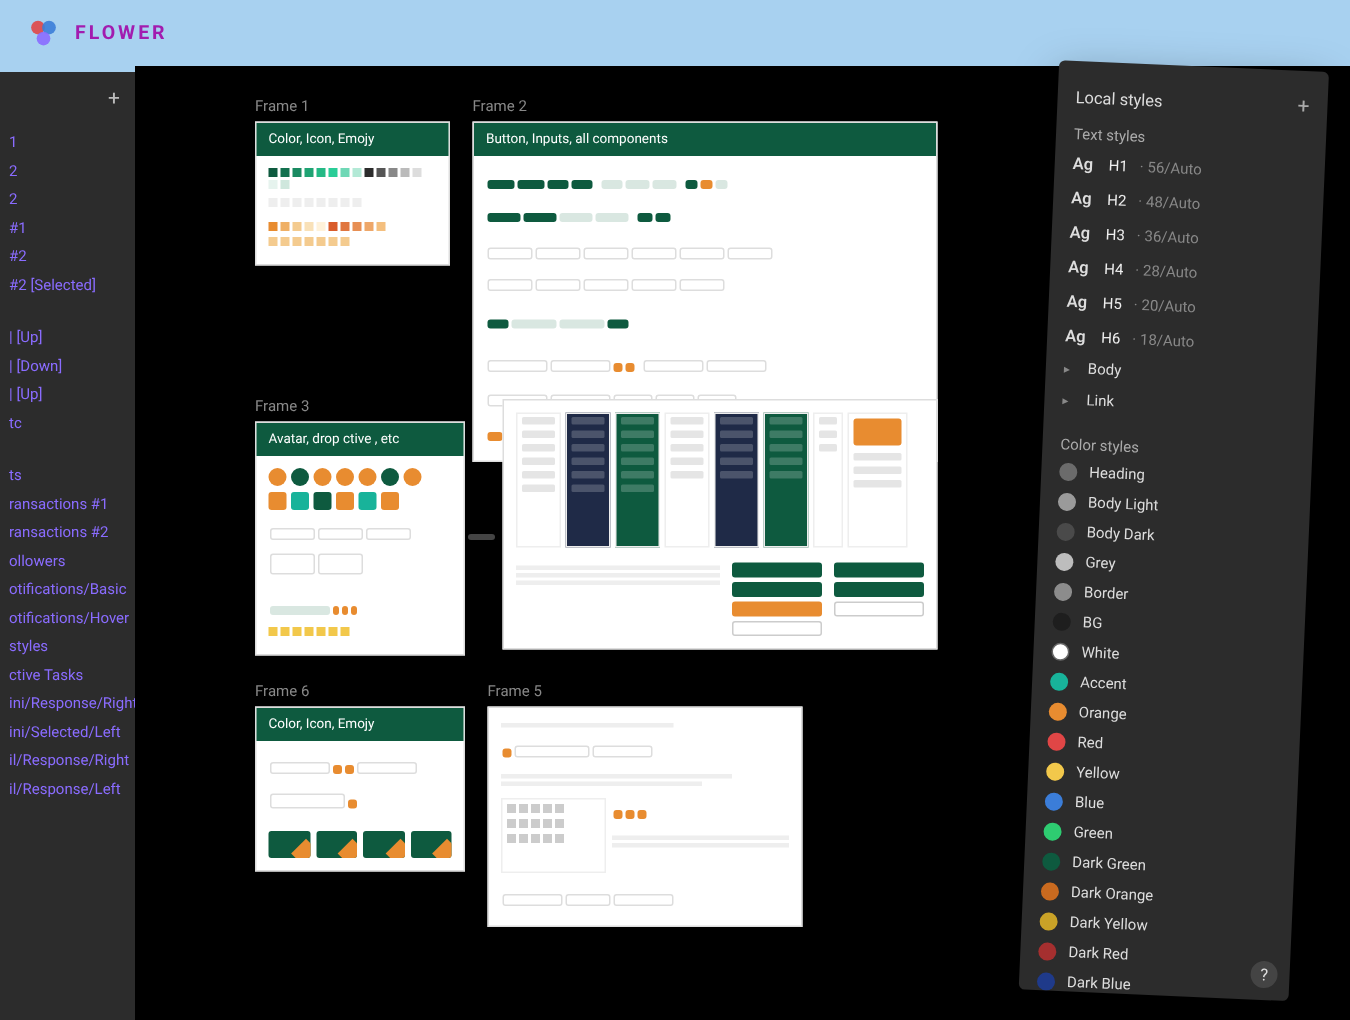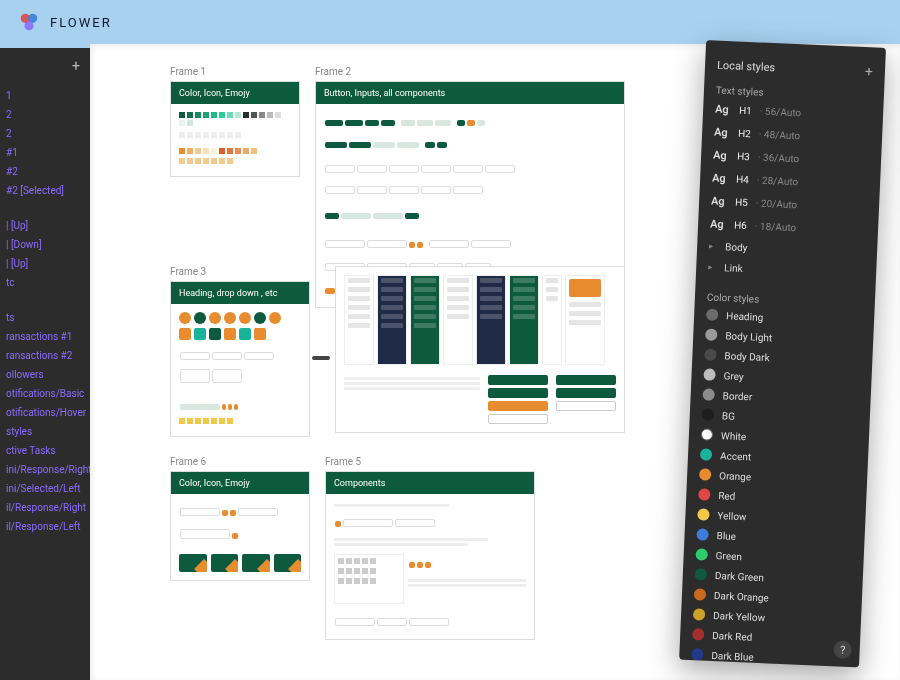--- a/index.html
+++ b/index.html
@@ -2,30 +2,30 @@
 <html><head>
 <meta charset="utf-8">
 <style>
 * { margin: 0; padding: 0; box-sizing: border-box; font-family: -apple-system, BlinkMacSystemFont, "Segoe UI", Roboto, sans-serif; }
 body { width: 900px; height: 680px; overflow: hidden; background: #a8d1f0; position: relative; }
 
 
 .topbar { position: absolute; top: 0; left: 0; right: 0; height: 44px; display: flex; align-items: center; padding: 0 18px; z-index: 5; }
 .logo-wrap { display: flex; align-items: center; gap: 10px; }
 .logo-mark { width: 22px; height: 22px; position: relative; }
-.logo-text { font-size: 13px; font-weight: 400; letter-spacing: 2px; color: #0f172a; }
+.logo-text { font-size: 13px; font-weight: 700; letter-spacing: 2px; color: #a21caf; }
 
 
 .layers-panel { position: absolute; top: 48px; left: 0; width: 90px; bottom: 0; background: #2c2c2c; padding: 10px 0; overflow: hidden; }
 .layers-panel .add-icon { position: absolute; top: 10px; right: 10px; color: #bbb; font-size: 14px; cursor: pointer; }
 .layers-panel .tree { margin-top: 28px; }
 .layers-panel .tree-item { font-size: 10px; color: #8a6cff; padding: 4px 6px; white-space: nowrap; overflow: hidden; text-overflow: clip; cursor: pointer; }
 
 
-.canvas-area { position: absolute; top: 44px; left: 90px; right: 0; bottom: 0; background: #ffffff; overflow: hidden; box-shadow: inset 2px 2px 6px rgba(0,0,0,0.08); padding-left: 38px; }
+.canvas-area { position: absolute; top: 44px; left: 90px; right: 0; bottom: 0; background: #000000; overflow: hidden; box-shadow: inset 2px 2px 6px rgba(0,0,0,0.08); padding-left: 38px; }
 .frame { position: absolute; }
 .frame-label { font-size: 10px; color: #888; margin-bottom: 4px; }
 .frame-body { background: #fff; border: 1px solid #ddd; position: relative; }
 .frame-header { background: #0e5a3f; color: #fff; font-size: 9px; padding: 6px 8px; }
 .frame-content { padding: 8px; }
 
 
 .swatch-row { display: flex; flex-wrap: wrap; gap: 2px; margin-bottom: 4px; }
 .sw { width: 6px; height: 6px; background: #ccc; }
 .chip { display: inline-block; height: 6px; border-radius: 2px; background: #0e5a3f; margin: 1px; }
@@ -217,21 +217,21 @@
         <div style="margin-top:4px">
           <span class="chip or" style="width:10px"></span><span class="pill" style="width:40px"></span><span class="chip or" style="width:10px"></span><span class="pill" style="width:30px"></span><span class="chip or" style="width:6px"></span><span class="chip or" style="width:6px"></span>
         </div>
       </div>
     </div>
   </div>
 
   <div class="frame" style="left:80px; top:222px; width:140px;">
     <div class="frame-label">Frame 3</div>
     <div class="frame-body">
-      <div class="frame-header">Heading, drop down , etc</div>
+      <div class="frame-header">Avatar, drop ctive , etc</div>
       <div class="frame-content">
         <div class="avatars">
             <div class="av r"></div>
             <div class="av r g"></div>
             <div class="av r"></div>
             <div class="av r"></div>
             <div class="av r"></div>
             <div class="av r g"></div>
             <div class="av r"></div>
           </div>
@@ -356,21 +356,20 @@
             <div class="mini-card"></div>
             <div class="mini-card"></div>
         </div>
       </div>
     </div>
   </div>
 
   <div class="frame" style="left:235px; top:412px; width:210px;">
     <div class="frame-label">Frame 5</div>
     <div class="frame-body">
-      <div class="frame-header">Components</div>
       <div class="frame-content">
         <div class="tiny-line" style="width:60%"></div>
         <div style="margin-top:6px"><span class="chip or" style="width:6px"></span><span class="pill" style="width:50px"></span><span class="pill" style="width:40px"></span></div>
         <div class="tiny-line" style="width:80%;margin-top:6px"></div>
         <div class="tiny-line" style="width:70%"></div>
         <div style="margin-top:8px; display:flex; gap:4px;">
           <div style="width:70px;height:50px;border:1px solid #eee;padding:3px;">
             <div class="swatch-row">
                 <div class="sw"></div>
                 <div class="sw"></div>

